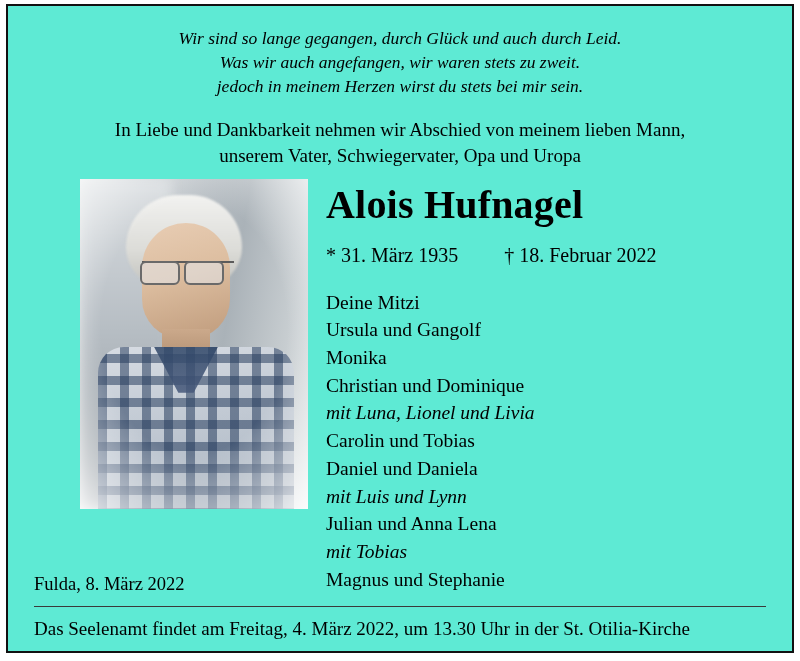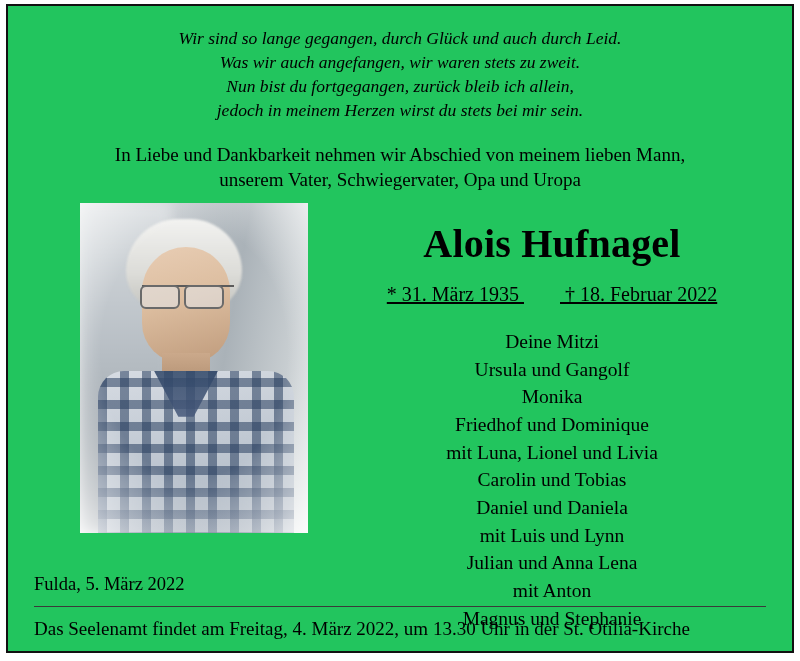--- a/index.html
+++ b/index.html
@@ -14,21 +14,21 @@
     color: #000000;
     overflow: hidden;
   }
   .obituary {
     position: relative;
     width: 788px;
     height: 649px;
     margin: 4px auto 0 auto;
     border: 2px solid #111111;
     box-sizing: border-box;
-    background: #22c55e;
+    background: #5eead4;
     padding: 0;
   }
   .poem {
     text-align: center;
     font-style: italic;
     font-size: 17.5px;
     line-height: 1.38;
     margin-top: 20px;
     padding: 0 40px;
   }
@@ -127,45 +127,43 @@
   .ph-vignette {
     position: absolute;
     inset: 0;
     background: radial-gradient(ellipse 85% 80% at 50% 45%, rgba(255,255,255,0) 48%, rgba(255,255,255,0.55) 76%, #ffffff 96%);
   }
   .right-col {
     position: absolute;
     left: 318px;
     top: 0;
     width: 452px;
-    text-align: center;
-    margin-top: 15px;
+    text-align: left;
   }
   .name {
     font-size: 40px;
     font-weight: bold;
     letter-spacing: 0.2px;
     margin-top: 2px;
   }
   .dates {
     font-size: 20px;
     margin-top: 16px;
-    text-decoration: underline;
   }
   .dates .sep {
     display: inline-block;
     width: 36px;
   }
   .family {
     margin-top: 22px;
     font-size: 19.5px;
     line-height: 1.42;
   }
   .family .b { font-weight: normal; }
-  .family .n { font-weight: normal; }
+  .family .n { font-weight: normal; font-style: italic; }
   .footer {
     position: absolute;
     left: 0;
     right: 0;
     bottom: 8px;
     padding: 0 26px;
   }
   .footer-block1 {
     font-size: 18.5px;
     line-height: 1.42;
@@ -181,21 +179,20 @@
   }
 </style>
 </head>
 <body>
 
 <div class="obituary">
 
   <div class="poem">
     <div>Wir sind so lange gegangen, durch Glück und auch durch Leid.</div>
     <div>Was wir auch angefangen, wir waren stets zu zweit.</div>
-    <div>Nun bist du fortgegangen, zurück bleib ich allein,</div>
     <div>jedoch in meinem Herzen wirst du stets bei mir sein.</div>
   </div>
 
   <div class="intro">
     <div>In Liebe und Dankbarkeit nehmen wir Abschied von meinem lieben Mann,</div>
     <div>unserem Vater, Schwiegervater, Opa und Uropa</div>
   </div>
 
   <div class="main-area">
 
@@ -218,36 +215,36 @@
       <div class="dates">
         <span>* 31. März 1935</span>
         <span class="sep"></span>
         <span>† 18. Februar 2022</span>
       </div>
 
       <div class="family">
         <div class="b">Deine Mitzi</div>
         <div class="b">Ursula und Gangolf</div>
         <div class="b">Monika</div>
-        <div class="b">Friedhof und Dominique</div>
+        <div class="b">Christian und Dominique</div>
         <div class="n">mit Luna, Lionel und Livia</div>
         <div class="b">Carolin und Tobias</div>
         <div class="b">Daniel und Daniela</div>
         <div class="n">mit Luis und Lynn</div>
         <div class="b">Julian und Anna Lena</div>
-        <div class="n">mit Anton</div>
+        <div class="n">mit Tobias</div>
         <div class="b">Magnus und Stephanie</div>
       </div>
     </div>
 
   </div>
 
   <div class="footer">
     <div class="footer-block1">
-      <div>Fulda, 5. März 2022</div>
+      <div>Fulda, 8. März 2022</div>
     </div>
     <hr class="divider">
     <div class="footer-block2">
       <div>Das Seelenamt findet am Freitag, 4. März 2022, um 13.30 Uhr in der St. Otilia-Kirche</div>
     </div>
   </div>
 
 </div>
 
 </body></html>

